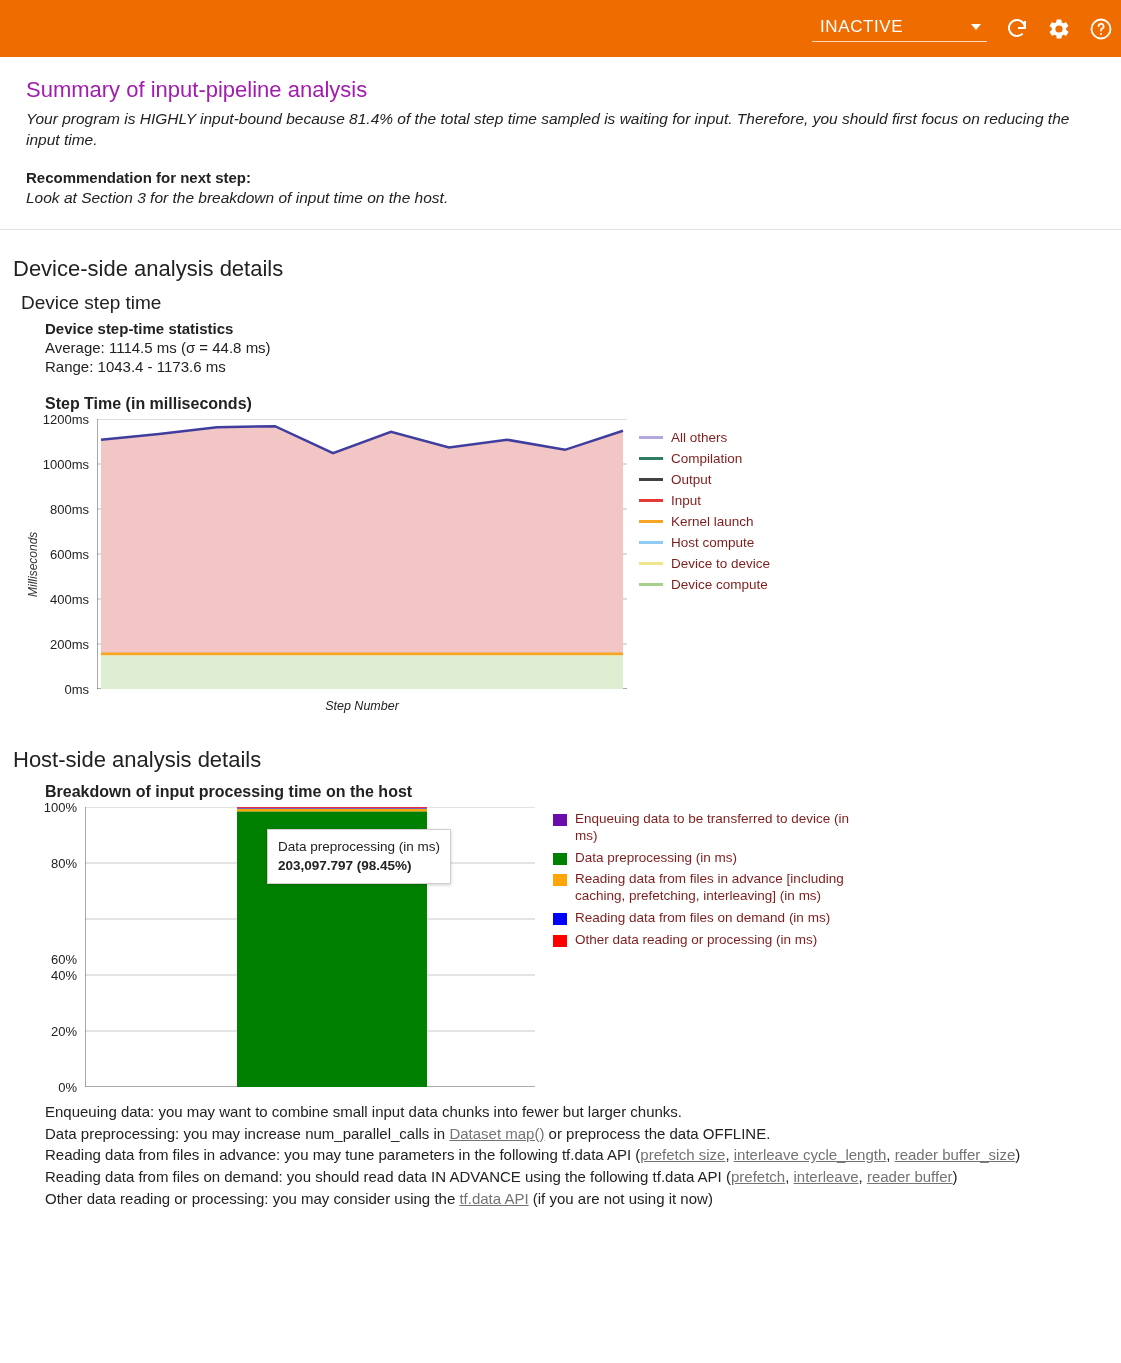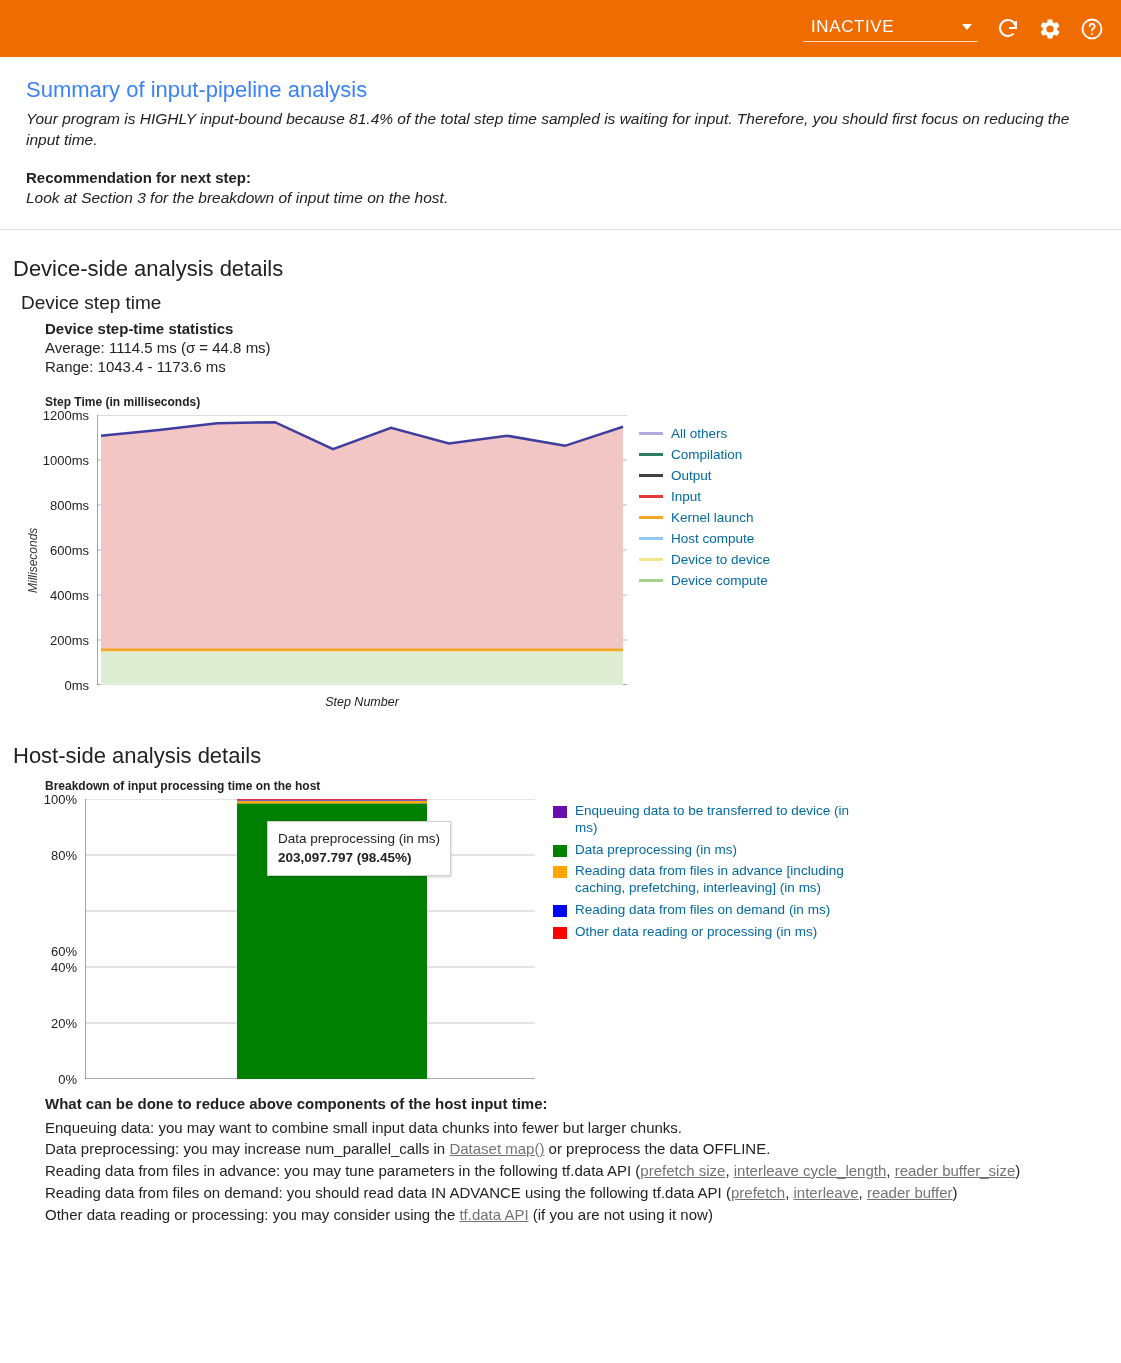--- a/index.html
+++ b/index.html
@@ -8,21 +8,21 @@
     width:1121px; height:1363px;
     font-family:"Liberation Sans", sans-serif;
     color:#222; background:#fff;
     font-size:15px;
     overflow:hidden;
   }
   
   .topbar {
     height:57px; background:#ef6c00;
     display:flex; align-items:center; justify-content:flex-end;
-    padding-right:17px; gap:18px;
+    padding-right:8px; gap:18px;
   }
   .run-select {
     display:flex; align-items:center; gap:10px;
     background:#ef6c00; border-bottom:1px solid rgba(255,255,255,.75);
     padding:2px 6px 4px 8px; min-width:175px; justify-content:space-between;
   }
   .run-select .val {
     color:#fff; font-size:17px; letter-spacing:.6px;
   }
   .caret {
@@ -30,53 +30,53 @@
     border-top:6px solid #fff;
   }
   .icon-btn { color:#fff; cursor:pointer; display:flex; align-items:center; }
   .icon-btn svg { display:block; }
   
   .summary {
     padding:20px 26px 20px 26px;
     border-bottom:1px solid #e0e0e0;
   }
   .summary h1 {
-    font-size:22px; font-weight:400; margin:0 0 6px 0; color:#3b82f6;
+    font-size:22px; font-weight:400; margin:0 0 6px 0; color:#a21caf;
   }
   .summary .italic {
     font-style:italic; font-size:15.5px; line-height:1.35; margin:0;
   }
   .rec-title { font-weight:bold; margin:18px 0 2px 0; font-size:15px;}
   
   .section { padding:0 11px; }
   h2.sec {
     font-size:22px; font-weight:400; margin:26px 0 10px 2px;
   }
   h3.sub {
     font-size:19px; font-weight:400; margin:8px 0 6px 10px;
   }
   .stat-block { margin-left:34px; }
   .stat-title { font-weight:bold; font-size:15px; margin-bottom:1px;}
   .stat-line { font-size:15px; line-height:1.3;}
-  .chart-title { font-weight:bold; font-size:12px; margin:18px 0 6px 34px;}
+  .chart-title { font-weight:bold; font-size:16px; margin:18px 0 6px 34px;}
   
   .stepchart-wrap { display:flex; margin-left:14px; }
   .axis-label-y {
     writing-mode:vertical-rl; transform:rotate(180deg);
     font-style:italic; font-size:12px; color:#333;
     display:flex; align-items:center; justify-content:center;
     width:16px; margin-top:20px; height:250px;
   }
   .plot-area { position:relative; }
   .ytick { position:absolute; right:100%; transform:translateY(-50%); padding-right:8px; font-size:13px; white-space:nowrap;}
   .legend { margin-left:12px; padding-top:8px; }
   .legend-row { display:flex; align-items:center; gap:8px; height:21px;}
   .legend-swatch { width:24px; height:3px; display:block; }
   .legend-swatch.box { height:12px; width:14px; }
-  .legend-text { font-size:13.5px; color:#0369a1; }
+  .legend-text { font-size:13.5px; color:#7f1d1d; }
   .axis-x-title { font-style:italic; font-size:12.5px; text-align:center; }
   
   .hostchart-wrap { display:flex; margin-left:0px; }
   .tooltip {
     position:absolute; background:#fff; border:1px solid #d0d0d0;
     box-shadow:0 1px 3px rgba(0,0,0,.2); padding:7px 10px; font-size:13.5px;
     line-height:1.45; white-space:nowrap;
   }
   .tooltip b { font-size:13.5px; }
   .advice { margin:14px 0 0 34px; font-size:15px; line-height:1.45;}
@@ -250,21 +250,20 @@
           <span class="legend-text" style="max-width: 300px; line-height: 1.25;">Reading data from files on demand (in ms)</span>
         </div>
         <div class="legend-row" style="height: auto; margin-bottom: 21px; align-items: flex-start;">
           <span class="legend-swatch box" style="background: rgb(255, 0, 0); margin-top: 3px; flex: 0 0 14px;"></span>
           <span class="legend-text" style="max-width: 300px; line-height: 1.25;">Other data reading or processing (in ms)</span>
         </div>
       </div>
   </div>
 
   <div class="advice">
-    <span class="t">What can be done to reduce above components of the host input time:</span>
     <p><span>Enqueuing data: you may want to combine small input data chunks into fewer but larger chunks.</span></p>
     <p>
       <span>Data preprocessing: you may increase num_parallel_calls in </span><a>Dataset map()</a><span> or preprocess the data OFFLINE.</span>
     </p>
     <p>
       <span>Reading data from files in advance: you may tune parameters in the following tf.data API (</span><a>prefetch size</a><span>, </span><a>interleave cycle_length</a><span>, </span><a>reader buffer_size</a><span>)</span>
     </p>
     <p>
       <span>Reading data from files on demand: you should read data IN ADVANCE using the following tf.data API (</span><a>prefetch</a><span>, </span><a>interleave</a><span>, </span><a>reader buffer</a><span>)</span>
     </p>

